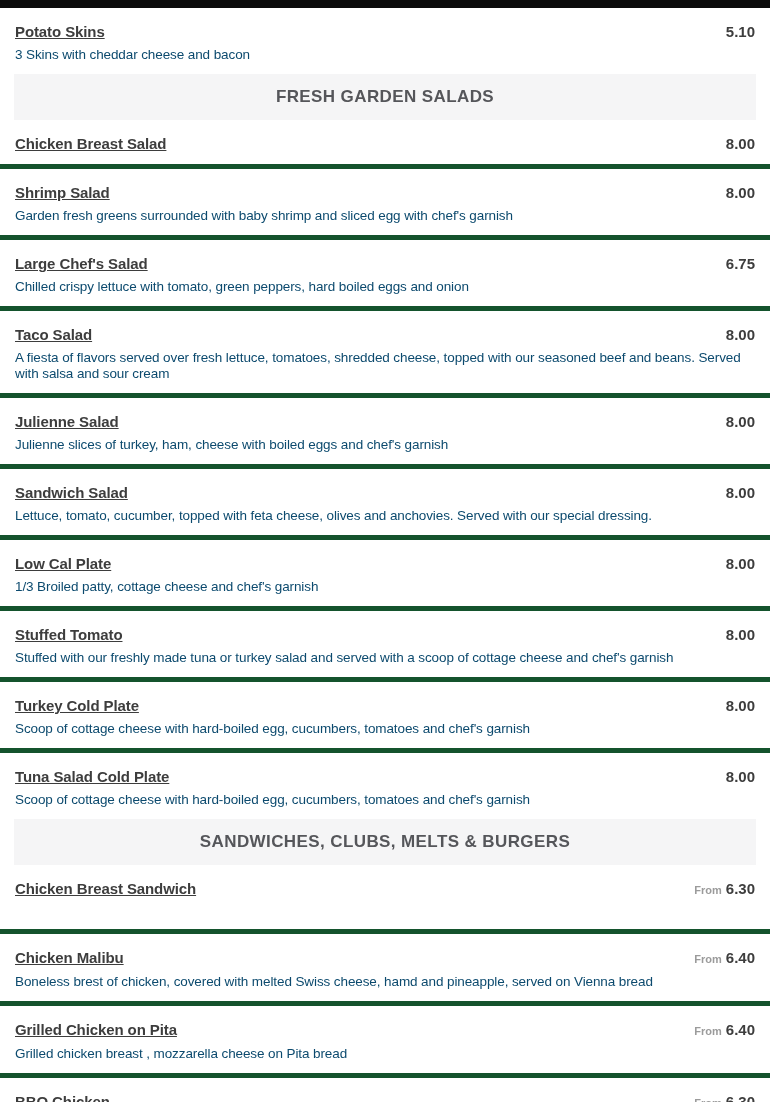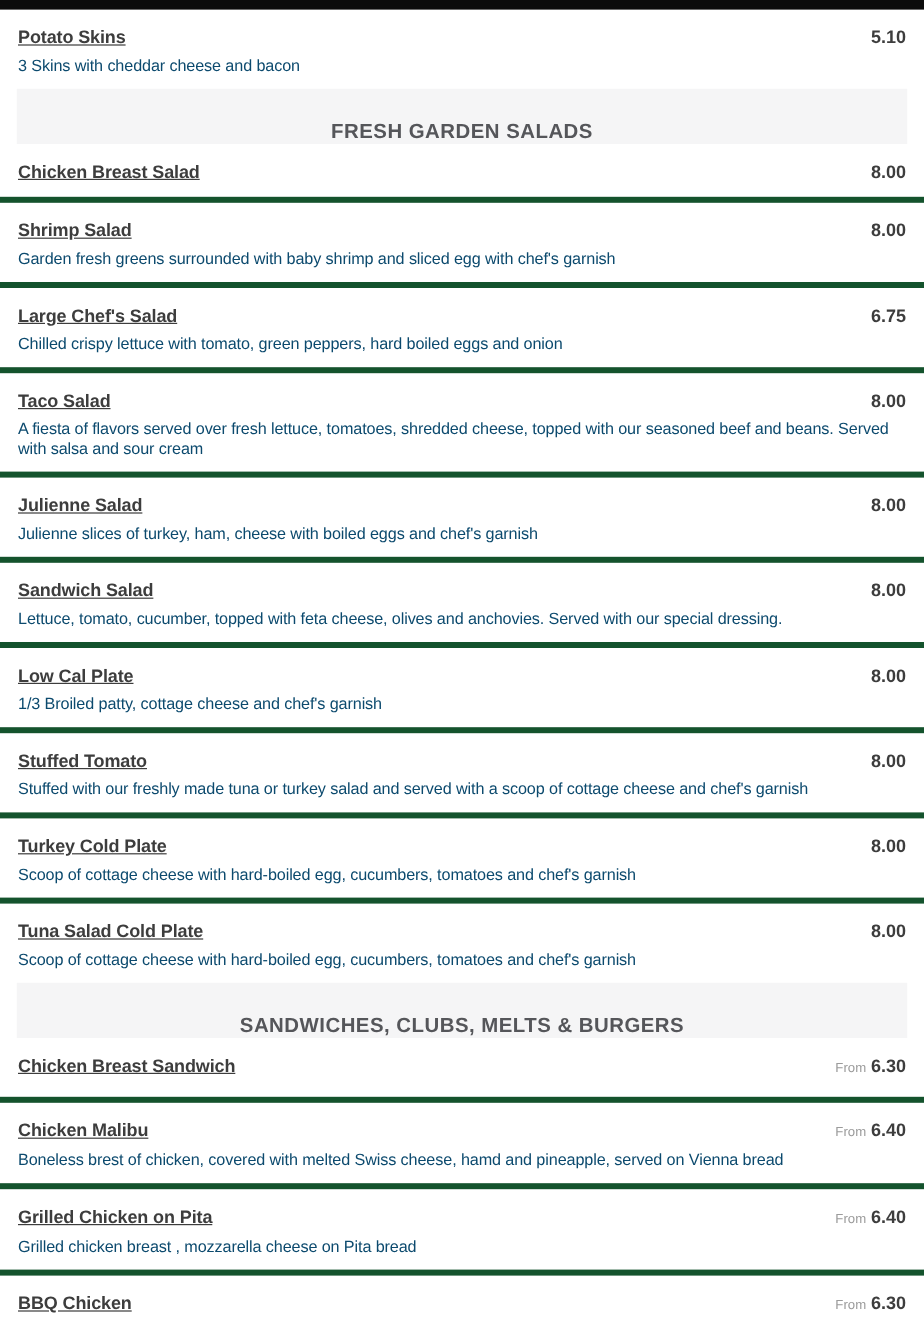--- a/index.html
+++ b/index.html
@@ -17,36 +17,36 @@
     width: 770px;
     height: 8px;
     background: #0b0b0b;
   }
   .menu-list { width: 770px; }
   .section-header {
     height: 46px;
     margin: 0 14px;
     background: #f5f5f6;
     display: flex;
-    align-items: flex-end;
+    align-items: center;
     justify-content: center;
   }
   .section-header span {
     font-size: 17px;
     font-weight: bold;
     color: #55565a;
     letter-spacing: 0.4px;
   }
   .menu-item {
     padding: 15px 15px 11px 15px;
     border-bottom: 5px solid #14532d;
     cursor: pointer;
   }
   .menu-item.no-border { border-bottom: none; }
-  .menu-item.no-desc { padding-bottom: 15px; }
+  .menu-item.no-desc { padding-bottom: 30px; }
   .item-row {
     display: flex;
     justify-content: space-between;
     align-items: baseline;
   }
   .item-name {
     font-size: 15px;
     font-weight: bold;
     color: #3d3d3d;
     line-height: 18px;
@@ -55,21 +55,21 @@
   }
   .item-price {
     font-size: 15px;
     font-weight: bold;
     color: #3d3d3d;
     white-space: nowrap;
     line-height: 18px;
   }
   .price-from {
     font-size: 11px;
-    font-weight: normal;
+    font-weight: bold;
     color: #9b9b9b;
     margin-right: 4px;
     margin-top: 12px;
   }
   .item-desc {
     margin-top: 6px;
     font-size: 13.5px;
     color: #0c4a6e;
     line-height: 16px;
     letter-spacing: -0.1px;

